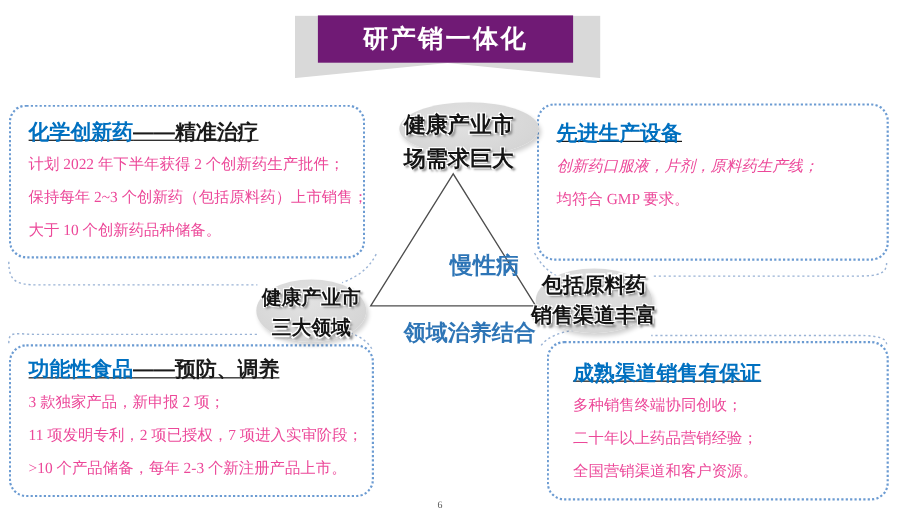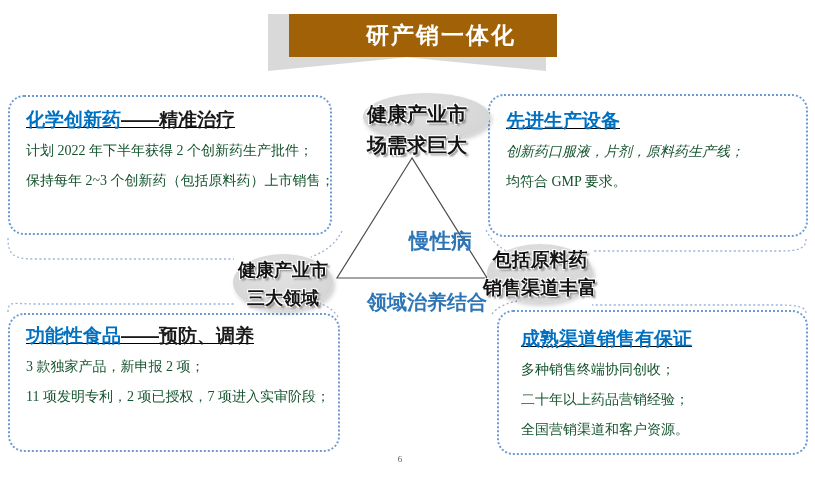--- a/index.html
+++ b/index.html
@@ -9,39 +9,39 @@
   }
   svg.overlay{position:absolute;left:0;top:0;width:815px;height:482px;pointer-events:none;}
 
   
   .banner-back{
     position:absolute;left:268px;top:14px;width:278px;height:57px;background:#d9d9d9;
     -webkit-clip-path:polygon(0 0,100% 0,100% 100%,50% 76%,0 100%);
     clip-path:polygon(0 0,100% 0,100% 100%,50% 76%,0 100%);
   }
   .banner-bar{
-    position:absolute;left:289px;top:14px;width:232px;height:43px;background:#a16207;
-    display:flex;align-items:center;justify-content:center;padding-left:36px;
+    position:absolute;left:289px;top:14px;width:232px;height:43px;background:#701a75;
+    display:flex;align-items:center;justify-content:center;
   }
   .banner-bar span{color:#ffffff;font-size:23px;font-weight:bold;letter-spacing:2px;}
 
   
   .card{
     position:absolute;background:#ffffff;border:2px dotted #6b9bd2;border-radius:16px;
     box-sizing:border-box;padding:10px 16px 0 16px;
   }
   .card.tl{left:8px;top:95px;width:324px;height:140px;}
   .card.tr{left:488px;top:94px;width:320px;height:143px;padding-top:12px;}
   .card.bl{left:8px;top:313px;width:332px;height:139px;padding-top:8px;}
   .card.br{left:497px;top:310px;width:311px;height:145px;padding-top:14px;padding-left:22px;}
   .card-title{font-size:19px;font-weight:bold;margin-bottom:10px;white-space:nowrap;text-decoration:underline;}
   .t-blue{color:#0070c0;}
   .t-dark{color:#1a1a1a;}
   .card p{
-    margin:0 0 15px 0;font-size:14px;line-height:15px;color:#14532d;
+    margin:0 0 15px 0;font-size:14px;line-height:15px;color:#ec4899;
     font-family:"Liberation Serif","DejaVu Serif",serif;white-space:nowrap;
   }
 
   
   .bubble{
     position:absolute;border-radius:50%;
     background:radial-gradient(ellipse at 45% 35%, #e2e2e2 0%, #d6d6d6 70%, #cccccc 100%);
     box-shadow:2px 3px 4px rgba(0,0,0,0.18);
   }
   .bubble.top{left:363px;top:93px;width:127px;height:48px;}
@@ -94,36 +94,38 @@
   <div class="banner-bar">
     <span>研产销一体化</span>
   </div>
 
   <div class="card tl">
     <div class="card-title">
       <span class="t-blue">化学创新药</span><span class="t-dark">——精准治疗</span>
     </div>
     <p>计划 2022 年下半年获得 2 个创新药生产批件；</p>
     <p>保持每年 2~3 个创新药（包括原料药）上市销售；</p>
+    <p>大于 10 个创新药品种储备。</p>
   </div>
 
   <div class="card tr">
     <div class="card-title">
       <span class="t-blue">先进生产设备</span><span class="t-dark"></span>
     </div>
     <p style="margin-top:3px;font-style:italic;">创新药口服液，片剂，原料药生产线；</p>
     <p>均符合 GMP 要求。</p>
   </div>
 
   <div class="card bl">
     <div class="card-title">
       <span class="t-blue">功能性食品</span><span class="t-dark">——预防、调养</span>
     </div>
     <p>3 款独家产品，新申报 2 项；</p>
     <p>11 项发明专利，2 项已授权，7 项进入实审阶段；</p>
+    <p>&gt;10 个产品储备，每年 2-3 个新注册产品上市。</p>
   </div>
 
   <div class="card br">
     <div class="card-title">
       <span class="t-blue">成熟渠道销售有保证</span><span class="t-dark"></span>
     </div>
     <p>多种销售终端协同创收；</p>
     <p>二十年以上药品营销经验；</p>
     <p>全国营销渠道和客户资源。</p>
   </div>

